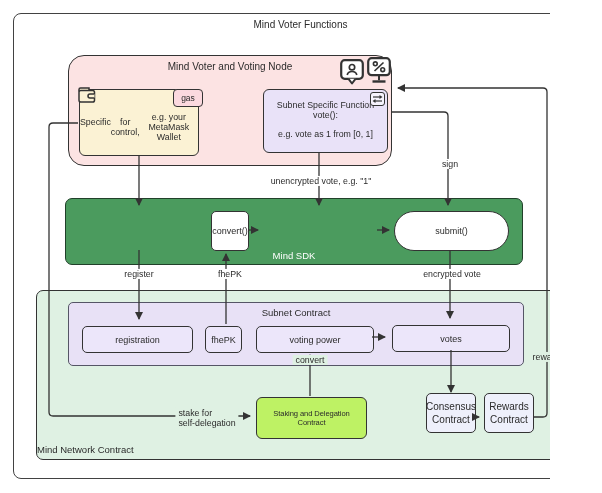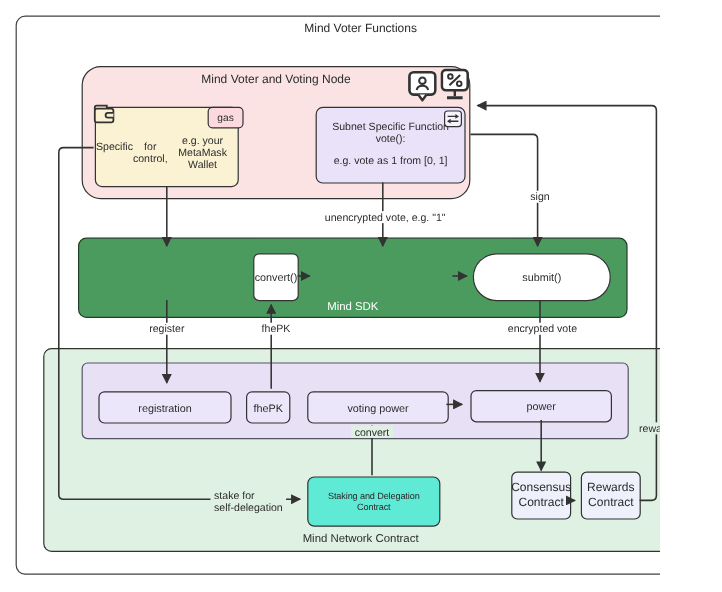--- a/index.html
+++ b/index.html
@@ -18,25 +18,25 @@
   .lav-node{left:194px;top:33px;width:125px;height:64px;background:#e9e2f8;flex-direction:column;justify-content:flex-start;padding-top:10px;font-size:8.8px;}
   .lav-node .gap{height:9px;}
   .chip{border:2px solid #333333;border-radius:4px;background:#ffffff;display:flex;align-items:center;justify-content:center;}
   .badge{left:93px;top:-1px;width:30px;height:18px;background:#fbd9df;border:1.4px solid #333333;border-radius:4px;display:flex;align-items:center;justify-content:center;font-size:8.5px;}
   .wallet-ic{left:-3px;top:-4px;}
   .swap{right:2px;top:2px;width:15px;height:14px;border-width:1.4px;border-radius:3px;background:#f6f3fd;}
   .greenbar{left:65px;top:198px;width:458px;height:67px;background:#4b9b5e;border:1.5px solid #21402a;border-radius:7px;}
   .greenbar .bar-title{left:0;bottom:3px;width:100%;text-align:center;font-size:9.5px;color:#ffffff;}
   .white-node{background:#ffffff;top:12px;height:40px;border-radius:5px;}
   .lgreen{left:36px;top:290px;width:529px;height:170px;background:#dff1e3;border:1.5px solid #333333;border-radius:7px;}
-  .lgreen .bar-title{left:0;bottom:4px;width:100%;text-align:center;font-size:9.5px;}
+  .lgreen .bar-title{left:0;bottom:4px;width:100%;font-size:9.5px;}
   .subnet{left:31px;top:11px;width:456px;height:64px;background:#e8e1f6;border:1px solid #555566;border-radius:5px;}
   .subnet .group-title{top:4px;font-size:9.5px;}
   .pnode{background:#ece6fa;top:23px;height:27px;border-width:1.2px;border-radius:5px;}
-  .staking{left:219px;top:106px;width:111px;height:42px;background:#5eead4;border-radius:6px;font-size:7.6px;letter-spacing:-0.1px;padding:0 2px;}
+  .staking{left:219px;top:106px;width:111px;height:42px;background:#bef264;border-radius:6px;font-size:7.6px;letter-spacing:-0.1px;padding:0 2px;}
   .smallc{top:102px;width:50px;height:40px;background:#eef0fb;border-radius:5px;font-size:10px;line-height:1.3;flex-direction:column;}
   .wires{left:0;top:0;width:602px;height:493px;pointer-events:none;}
   .elabel{font-size:8.8px;white-space:nowrap;transform:translate(-50%,-50%);padding:0 3px;line-height:1.15;text-align:left;}
   .onwhite{background:#ffffff;}
   .ongreen{background:#dff1e3;}
 </style>
 </head>
 <body>
 
 <div class="canvas">
@@ -100,24 +100,25 @@
   <div class="abs greenbar">
     <div class="abs bar-title">Mind SDK</div>
     <div class="abs node white-node" style="left:145px;width:38px;">convert()</div>
     <div class="abs node white-node" style="left:328px;width:115px;border-radius:20px;">submit()</div>
   </div>
 
   <div class="abs lgreen">
     <div class="abs bar-title">Mind Network Contract</div>
 
     <div class="abs subnet">
+      <div class="abs group-title">Subnet Contract</div>
       <div class="abs node pnode" style="left:13px;width:111px;">registration</div>
       <div class="abs node pnode" style="left:136px;width:37px;">fhePK</div>
       <div class="abs node pnode" style="left:187px;width:118px;">voting power</div>
-      <div class="abs node pnode" style="left:323px;top:22px;width:118px;">power</div>
+      <div class="abs node pnode" style="left:323px;top:22px;width:118px;">votes</div>
     </div>
 
     <div class="abs node staking">Staking and Delegation Contract</div>
 
     <div class="abs node smallc" style="left:389px;">
       <div>Consensus</div>
       <div>Contract</div>
     </div>
     <div class="abs node smallc" style="left:447px;">
       <div>Rewards</div>

